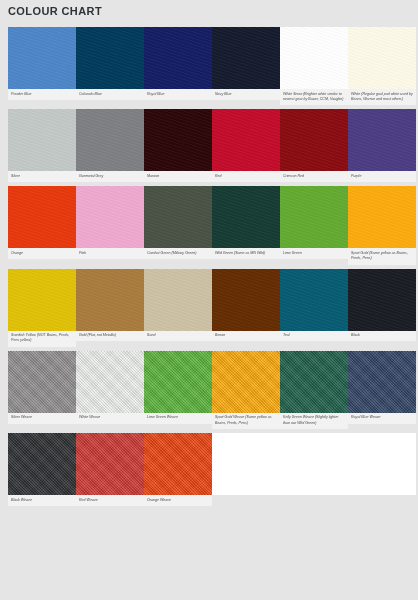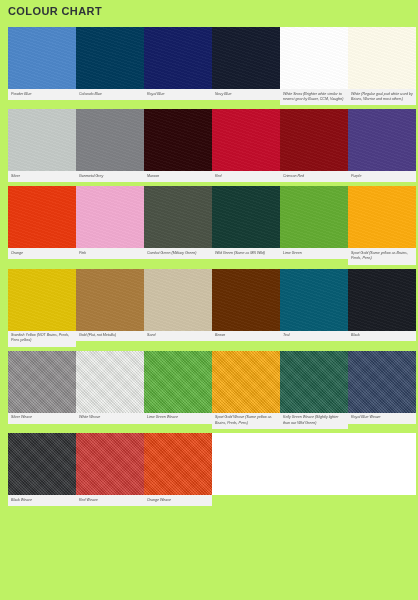--- a/index.html
+++ b/index.html
@@ -3,21 +3,21 @@
 <meta charset="utf-8">
 <style>
   * { box-sizing: border-box; margin: 0; padding: 0; }
   html, body {
     width: 418px;
     height: 600px;
     background: #ffffff;
     font-family: "Liberation Sans", sans-serif;
     overflow: hidden;
   }
-  .page { width: 418px; height: 600px; position: relative; background: #bef264; }
+  .page { width: 418px; height: 600px; position: relative; background: #e5e5e5; }
 
   .page-title {
     position: absolute;
     left: 8px;
     top: 5px;
     font-size: 11px;
     font-weight: bold;
     letter-spacing: 0.4px;
     color: #2e3338;
     font-family: "Liberation Sans", sans-serif;

